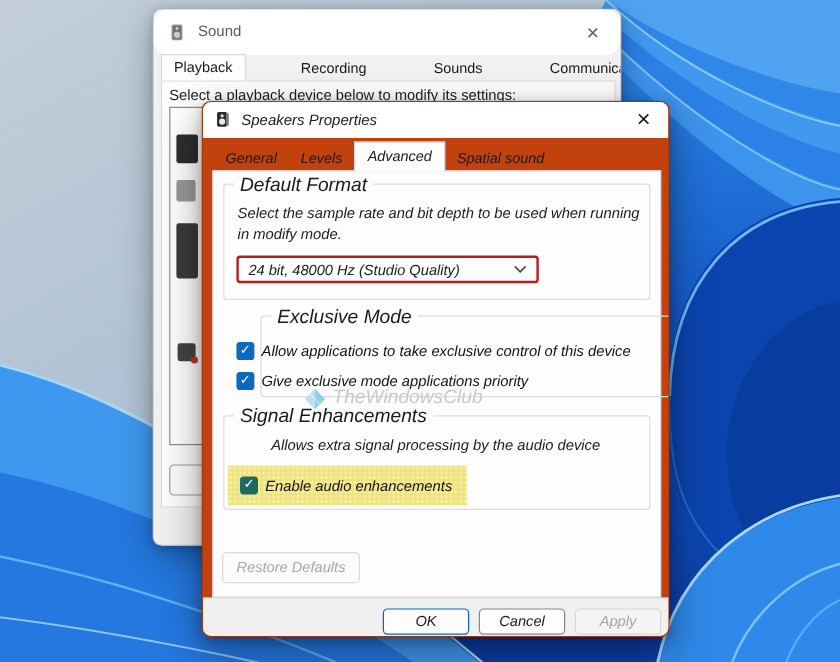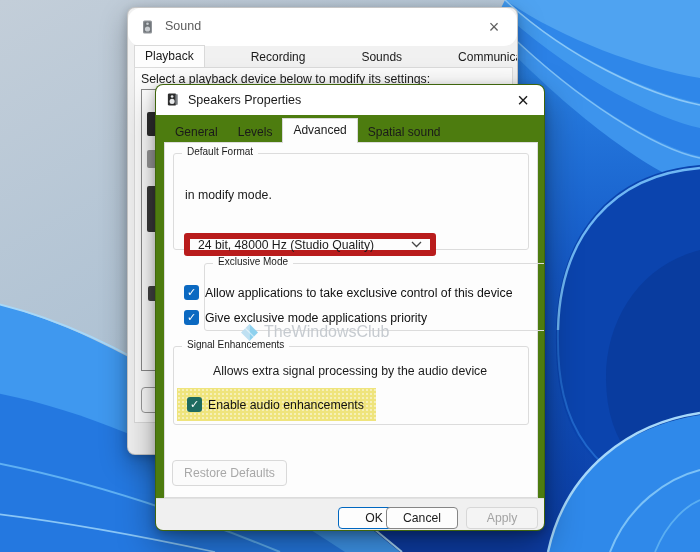--- a/index.html
+++ b/index.html
@@ -36,26 +36,26 @@
   .tabpage{
     position:absolute;background:#fdfdfd;border:1px solid #dcdcdc;
   }
 
   
   .groupbox{
     position:absolute;border:1px solid #dcdcdc;border-radius:3px;
   }
   .legend{
     position:absolute;top:-8px;left:8px;background:#fdfdfd;padding:0 5px;
-    font-size:10px;color:#1b1b1b;white-space:nowrap;
+    font-size:16px;color:#1b1b1b;white-space:nowrap;
   }
   .body-text{position:absolute;font-size:12.3px;color:#1b1b1b;white-space:nowrap;}
   .combo{
-    position:absolute;background:#fdfdfd;border:6px solid #b91c1c;border-radius:3px;
-    display:flex;align-items:center;padding:0 8px;font-size:12.2px;color:#1b1b1b;margin-top:20px;
+    position:absolute;background:#fdfdfd;border:2px solid #b91c1c;border-radius:3px;
+    display:flex;align-items:center;padding:0 8px;font-size:12.2px;color:#1b1b1b;
   }
   .combo .val{flex:1;white-space:nowrap;overflow:hidden;}
   .btn{
     position:absolute;background:#fdfdfd;border:1px solid #868686;border-radius:4px;
     display:flex;align-items:center;justify-content:center;gap:6px;
     font-size:12.2px;color:#1b1b1b;
   }
   .btn.default{border:1px solid #0067c0;}
   .btn.disabled{background:#f4f4f4;border:1px solid #d7d7d7;color:#a3a3a3;}
   .cbrow{position:absolute;display:flex;align-items:center;gap:6px;}
@@ -159,21 +159,21 @@
     <div class="devicon" style="left:19px;top:104px;width:18px;height:24px;background:#2e2e2e;"></div>
     <div class="devicon" style="left:19px;top:142px;width:16px;height:18px;background:#9a9a9a;"></div>
     <div class="devicon" style="left:19px;top:178px;width:18px;height:46px;background:#3a3a3a;"></div>
     <div class="devicon" style="left:20px;top:278px;width:15px;height:15px;background:#444;">
       <div class="abs" style="right:-2px;bottom:-2px;width:6px;height:6px;border-radius:50%;background:#b3372c;"></div>
     </div>
 
     <div class="btn" style="left:13px;top:379px;width:80px;height:26px;border-color:#9a9a9a;"></div>
   </div>
 
-  <div class="win front" style="left:155px;top:84px;width:390px;height:447px;background:#4d7c0f;">
+  <div class="win front" style="left:168px;top:84px;width:390px;height:447px;background:#c2410c;font-style:italic;">
     <div class="titlebar" style="height:30px;">
       <svg class="abs" style="left:10px;top:7px;" width="15" height="15" viewBox="0 0 16 16">
         <rect x="2" y="1.5" width="9" height="13" rx="1.5" fill="#2c2c2c"></rect>
         <rect x="10" y="2.5" width="2.5" height="11" fill="#7b7f83"></rect>
         <circle cx="6.5" cy="10" r="2.7" fill="#e8eaec"></circle>
         <circle cx="6.5" cy="4.8" r="1.4" fill="#e8eaec"></circle>
       </svg>
       <span class="title-text" style="left:32px;top:8px;color:#1a1a1a;">Speakers Properties</span>
       <div class="close-btn" style="right:10px;top:4px;color:#1a1a1a;font-size:20px;">×</div>
     </div>
@@ -183,20 +183,21 @@
       <div class="tab">Levels</div>
       <div class="tab active">Advanced</div>
       <div class="tab">Spatial sound</div>
     </div>
 
     <div class="tabpage" style="left:8px;top:57px;width:374px;height:356px;"></div>
 
     <div class="groupbox" style="left:17px;top:68px;width:356px;height:97px;">
       <span class="legend">Default Format</span>
     </div>
+    <div class="body-text" style="left:29px;top:86px;">Select the sample rate and bit depth to be used when running</div>
     <div class="body-text" style="left:29px;top:103px;">in modify mode.</div>
 
     <div class="combo" style="left:28px;top:128px;width:252px;height:23px;">
       <span class="val">24 bit, 48000 Hz (Studio Quality)</span>
       <svg width="11" height="7" viewBox="0 0 11 7">
         <polyline points="1,1 5.5,5.5 10,1" fill="none" stroke="#454545" stroke-width="1.3"></polyline>
       </svg>
     </div>
 
     <div class="groupbox" style="left:17px;top:178px;width:356px;height:68px;margin-left:31px;">
@@ -228,21 +229,21 @@
     <div class="cbrow" style="left:31px;top:312px;">
       <span class="cbox teal">✓</span>
       <span class="cblabel">Enable audio enhancements</span>
     </div>
 
     <div class="btn disabled" style="left:16px;top:375px;width:115px;height:26px;background:#fbfbfb;border-color:#d9d9d9;color:#a8a8a8;">
       <span>Restore Defaults</span>
     </div>
 
     <div class="abs" style="left:0;top:413px;width:390px;height:34px;background:#f0f0f0;border-top:1px solid #e2e2e2;"></div>
-    <div class="btn default" style="left:150px;top:422px;width:72px;height:22px;margin-left:32px;">
+    <div class="btn default" style="left:150px;top:422px;width:72px;height:22px;">
       <span>OK</span>
     </div>
     <div class="btn" style="left:230px;top:422px;width:72px;height:22px;">
       <span>Cancel</span>
     </div>
     <div class="btn disabled" style="left:310px;top:422px;width:72px;height:22px;">
       <span>Apply</span>
     </div>
   </div>
 

